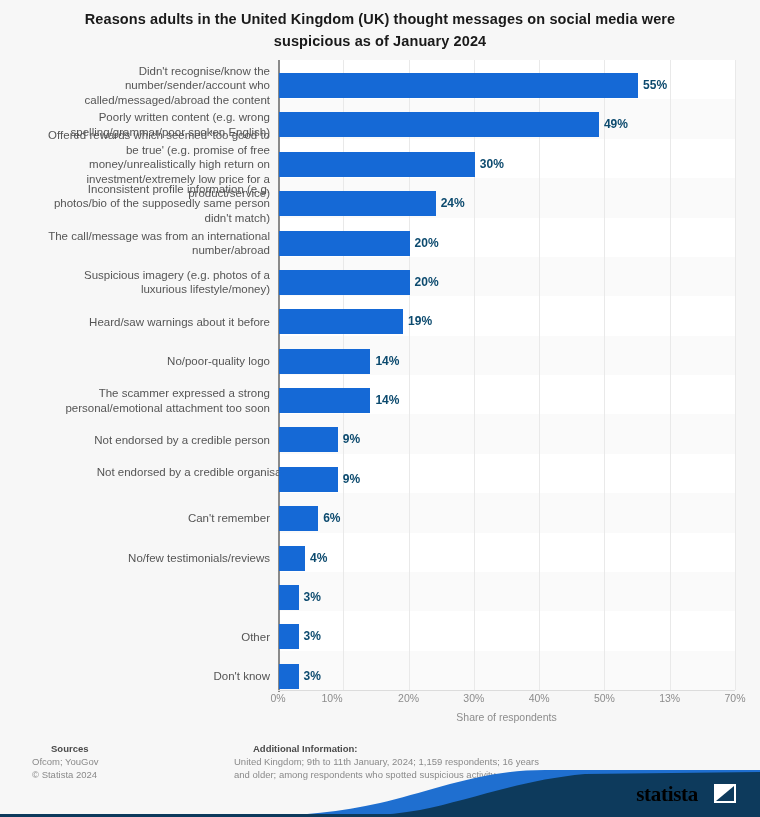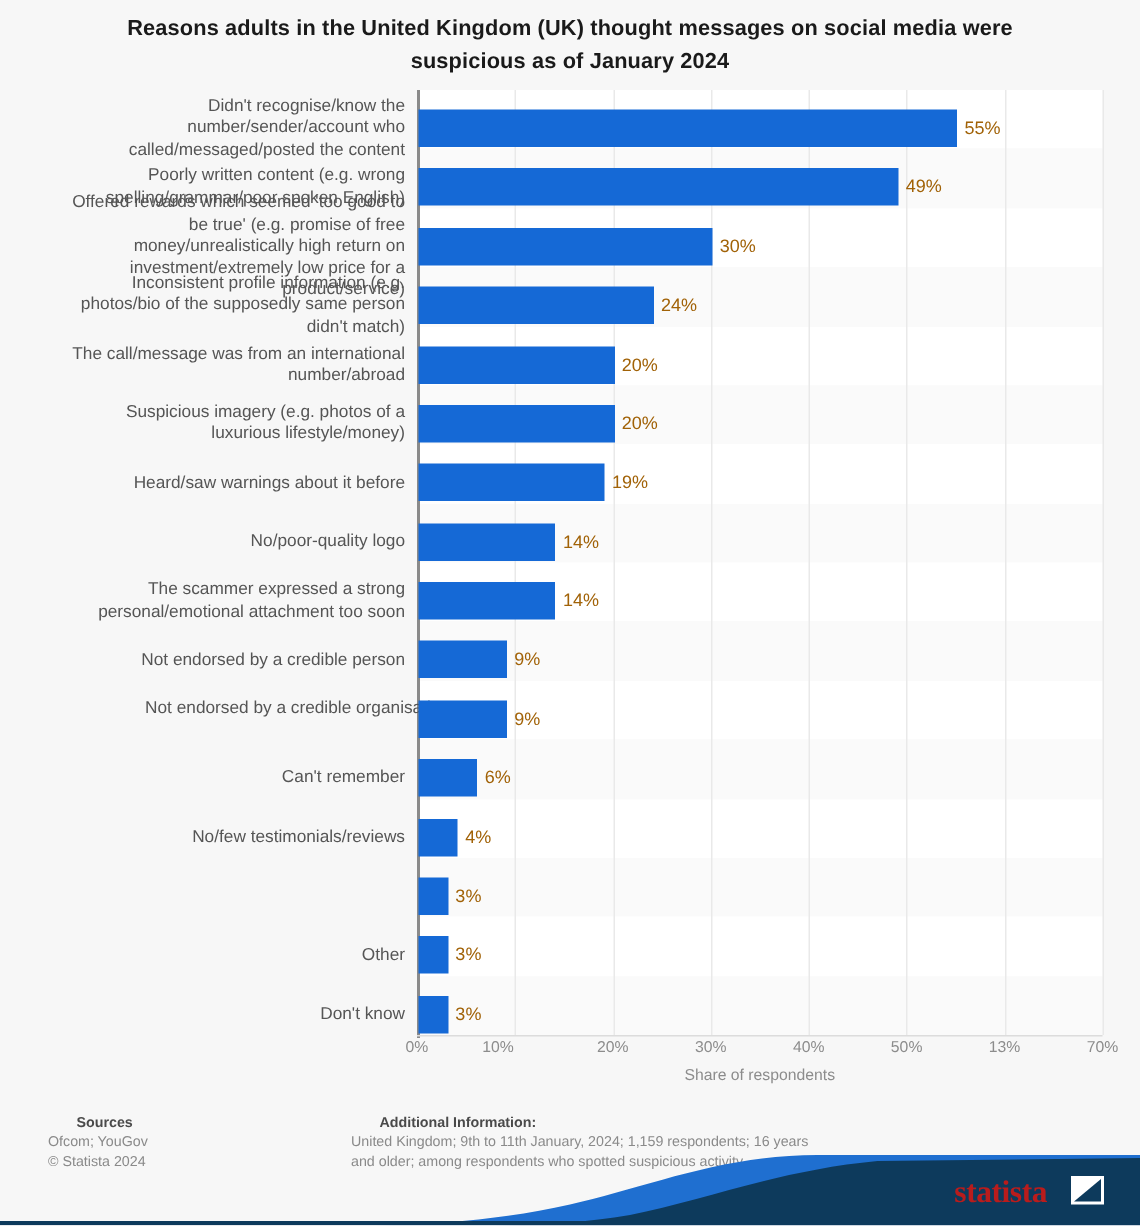--- a/index.html
+++ b/index.html
@@ -37,21 +37,21 @@
   .row{position:absolute;left:0;width:760px;}
   .cat-label{
     position:absolute;right:490px;width:230px;
     text-align:right;
     font-size:11.5px;color:#555;line-height:14.5px;
   }
   .bar{
     position:absolute;left:279px;height:25px;background:#1569d6;
   }
   .bar-value{
-    position:absolute;font-size:12px;font-weight:normal;color:#a16207;
+    position:absolute;font-size:12px;font-weight:bold;color:#0c4a6e;
     line-height:25px;white-space:nowrap;
   }
 
   
   .xaxis{position:absolute;left:0;top:692px;width:760px;height:40px;}
   .xtick{
     position:absolute;top:0;width:60px;margin-left:-30px;text-align:center;
     font-size:10.5px;color:#8c8c8c;
   }
   .xtitle{
@@ -65,21 +65,21 @@
   .f-head{font-size:9.5px;font-weight:bold;color:#4a4a4a;line-height:13px;margin-left:19px;}
   .f-line{font-size:9.5px;color:#8a8a8a;line-height:13px;}
   .sources{position:absolute;left:32px;top:4px;width:190px;}
   .addinfo{position:absolute;left:234px;top:4px;width:330px;}
 
   
   .banner{position:absolute;left:0;top:770px;width:760px;height:47px;overflow:hidden;}
   .banner svg{display:block;}
   .logo-text{
     position:absolute;right:62px;top:12px;
-    font-size:21px;font-weight:bold;color:#b91c1c;letter-spacing:-.3px;
+    font-size:21px;font-weight:bold;color:#000000;letter-spacing:-.3px;
     font-family:"Liberation Serif","DejaVu Serif",serif;
   }
   .logo-mark{
     position:absolute;right:24px;top:14px;width:22px;height:19px;background:#ffffff;
   }
   .logo-mark:after{
     content:"";position:absolute;left:2px;top:2px;width:0;height:0;
     border-left:18px solid transparent;border-bottom:15px solid #0d3a5c;
   }
 </style>
@@ -115,21 +115,21 @@
         <div class="gridline" style="left: 130.571px;"></div>
         <div class="gridline" style="left: 195.857px;"></div>
         <div class="gridline" style="left: 261.143px;"></div>
         <div class="gridline" style="left: 326.429px;"></div>
         <div class="gridline" style="left: 391.714px;"></div>
         <div class="gridline" style="left: 457px;"></div>
       </div>
     <div class="axis-line"></div>
     <div id="rows">
         <div class="row" style="top: 13px; height: 25px;">
-          <div class="cat-label" style="top: -9.25px;">Didn't recognise/know the number/sender/account who called/messaged/posted the content</div>
+          <div class="cat-label" style="top: -9.25px;">Didn't recognise/know the number/sender/account who called/messaged/abroad the content</div>
           <div class="bar" style="width: 359.071px; background: rgb(21, 105, 214);"></div>
           <div class="bar-value" style="left: 643.071px;">55%</div>
         </div>
         <div class="row" style="top: 52.375px; height: 25px;">
           <div class="cat-label" style="top: -2px;">Poorly written content (e.g. wrong spelling/grammar/poor spoken English)</div>
           <div class="bar" style="width: 319.9px; background: rgb(21, 105, 214);"></div>
           <div class="bar-value" style="left: 603.9px;">49%</div>
         </div>
         <div class="row" style="top: 91.75px; height: 25px;">
           <div class="cat-label" style="top: -23.75px;">Offered rewards which seemed 'too good to be true' (e.g. promise of free money/unrealistically high return on investment/extremely low price for a product/service)</div>

